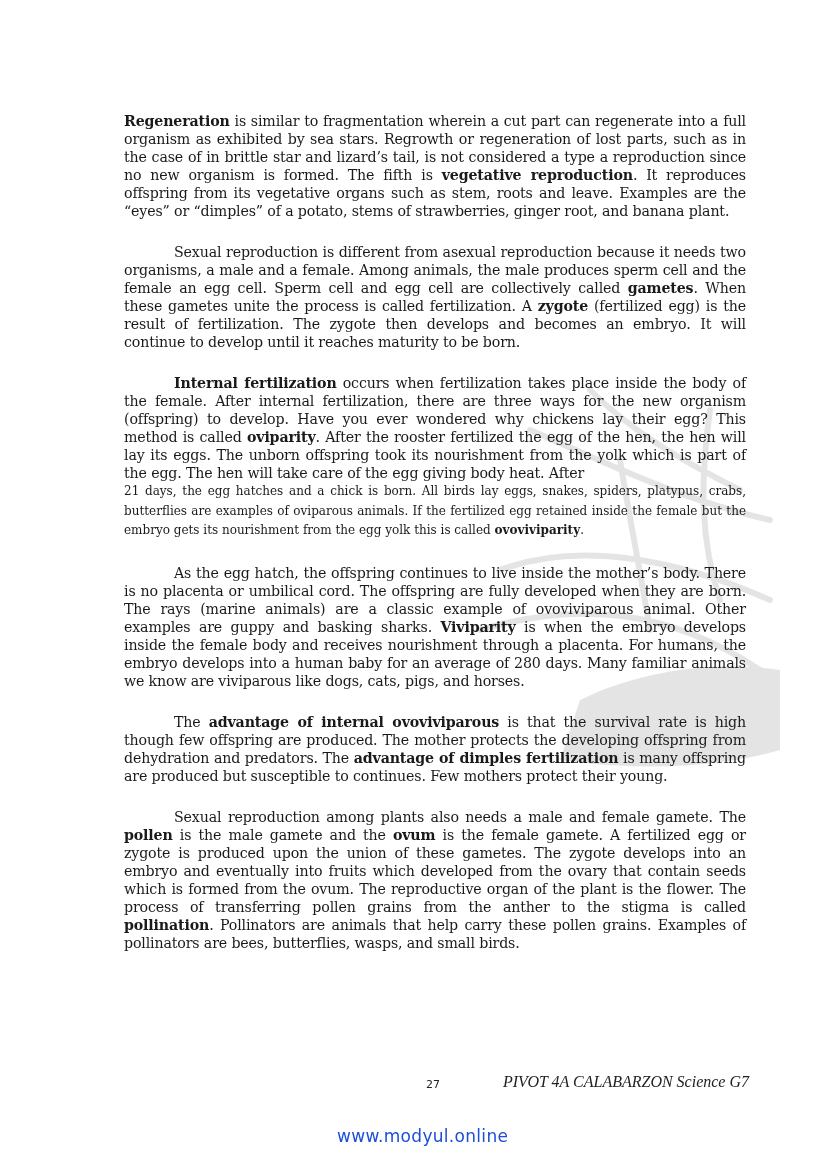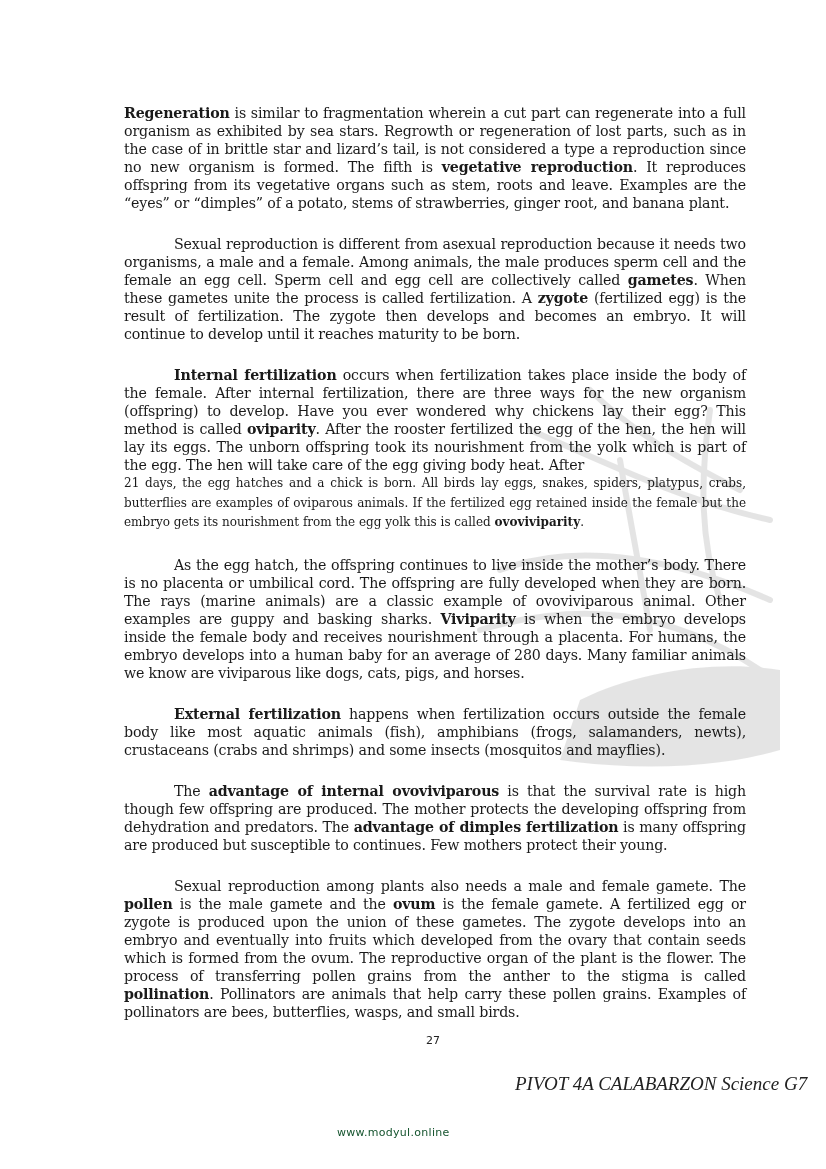--- a/index.html
+++ b/index.html
@@ -26,63 +26,62 @@
       left: 380px;
       top: 370px;
       width: 400px;
       height: 420px;
       pointer-events: none;
       opacity: 0.22;
     }
     .content {
       position: absolute;
       left: 124px;
-      top: 104px;
+      top: 112px;
       width: 622px;
       font-size: 14.2px;
       line-height: 18px;
       letter-spacing: -0.15px;
     }
     .content p {
       margin: 0;
       text-align: justify;
     }
     .content p.indent { text-indent: 50px; }
     .content p + p { margin-top: 23px; }
     .content p.big {
       font-size: 12px;
       line-height: 19.5px;
       letter-spacing: 0;
     }
     b { font-weight: bold; }
     .footer-page {
       position: absolute;
       left: 426px;
-      top: 1034px;
+      top: 1078px;
       font-family: "DejaVu Sans", "Liberation Sans", sans-serif;
       font-size: 11px;
       color: #222;
     }
     .footer-title {
       position: absolute;
       left: 503px;
       top: 1073px;
       font-family: "Liberation Serif", "DejaVu Serif", serif;
       font-style: italic;
-      font-size: 19px;
+      font-size: 16px;
       color: #222;
-      margin-left: 12px;
     }
     .site-mark {
       position: absolute;
       left: 337px;
       top: 1126px;
       font-family: "DejaVu Sans", "Liberation Sans", sans-serif;
-      font-size: 11px;
-      color: #14532d;
+      font-size: 17px;
+      color: #1d4ed8;
       letter-spacing: 0.3px;
     }
   </style>
 </head>
 <body>
 
 <div class="page">
 
   <svg class="watermark" viewBox="0 0 400 420" xmlns="http://www.w3.org/2000/svg">
     <g fill="none" stroke="#8a8a8a" stroke-width="6" stroke-linecap="round">
@@ -95,21 +94,20 @@
     </g>
     <path d="M200 330 C 260 300, 340 290, 400 300 L 400 380 C 330 400, 250 400, 180 390 Z" fill="#8a8a8a"></path>
   </svg>
 
   <div class="content">
     <p><b>Regeneration</b><span> is similar to fragmentation wherein a cut part can regenerate into a full organism as exhibited by sea stars. Regrowth or regeneration of lost parts, such as in the case of in brittle star and lizard’s tail, is not considered a type a reproduction since no new organism is formed. The fifth is </span><b>vegetative reproduction</b><span>. It reproduces offspring from its vegetative organs such as stem, roots and leave. Examples are the “eyes” or “dimples” of a potato, stems of strawberries, ginger root, and banana plant.</span></p>
     <p class="indent"><span>Sexual reproduction is different from asexual reproduction because it needs two organisms, a male and a female. Among animals, the male produces sperm cell and the female an egg cell. Sperm cell and egg cell are collectively called </span><b>gametes</b><span>. When these gametes unite the process is called fertilization. A </span><b>zygote</b><span> (fertilized egg) is the result of fertilization. The zygote then develops and becomes an embryo. It will continue to develop until it reaches maturity to be born.</span></p>
     <p class="indent"><b>Internal fertilization</b><span> occurs when fertilization takes place inside the body of the female. After internal fertilization, there are three ways for the new organism (offspring) to develop. Have you ever wondered why chickens lay their egg? This method is called </span><b>oviparity</b><span>. After the rooster fertilized the egg of the hen, the hen will lay its eggs. The unborn offspring took its nourishment from the yolk which is part of the egg. The hen will take care of the egg giving body heat. After</span></p>
     <p class="big" style="margin-top:0"><span>21 days, the egg hatches and a chick is born. All birds lay eggs, snakes, spiders, platypus, crabs, butterflies are examples of oviparous animals. If the fertilized egg retained inside the female but the embryo gets its nourishment from the egg yolk this is called </span><b>ovoviviparity</b><span>.</span></p>
     <p class="indent"><span>As the egg hatch, the offspring continues to live inside the mother’s body. There is no placenta or umbilical cord. The offspring are fully developed when they are born. The rays (marine animals) are a classic example of ovoviviparous animal. Other examples are guppy and basking sharks. </span><b>Viviparity</b><span> is when the embryo develops inside the female body and receives nourishment through a placenta. For humans, the embryo develops into a human baby for an average of 280 days. Many familiar animals we know are viviparous like dogs, cats, pigs, and horses.</span></p>
-    <p class="indent"><b>External fertilization</b><span> happens when fertilization occurs outside the female body like most aquatic animals (fish), amphibians (frogs, salamanders, newts), crustaceans (crabs and shrimps) and some insects (mosquitos and mayflies).</span></p>
     <p class="indent"><span>The </span><b>advantage of internal ovoviviparous</b><span> is that the survival rate is high though few offspring are produced.  The mother protects the developing offspring from dehydration and predators. The </span><b>advantage of dimples fertilization</b><span> is many offspring are produced but susceptible to continues. Few mothers protect their young.</span></p>
     <p class="indent"><span>Sexual reproduction among plants also needs a male and female gamete. The </span><b>pollen</b><span> is the male gamete and the </span><b>ovum</b><span> is the female gamete. A fertilized egg or zygote is produced upon the union of these gametes. The zygote develops into an embryo and eventually into fruits which developed from the ovary that contain seeds which is formed from the ovum. The reproductive organ of the plant is the flower. The process of transferring pollen grains from the anther to the stigma is called </span><b>pollination</b><span>. Pollinators are animals that help carry these pollen grains. Examples of pollinators are bees, butterflies, wasps, and small birds.</span></p>
   </div>
 
   <div class="footer-page">27</div>
   <div class="footer-title">PIVOT 4A CALABARZON Science G7</div>
   <div class="site-mark">www.modyul.online</div>
 </div>
 
 </body></html>

